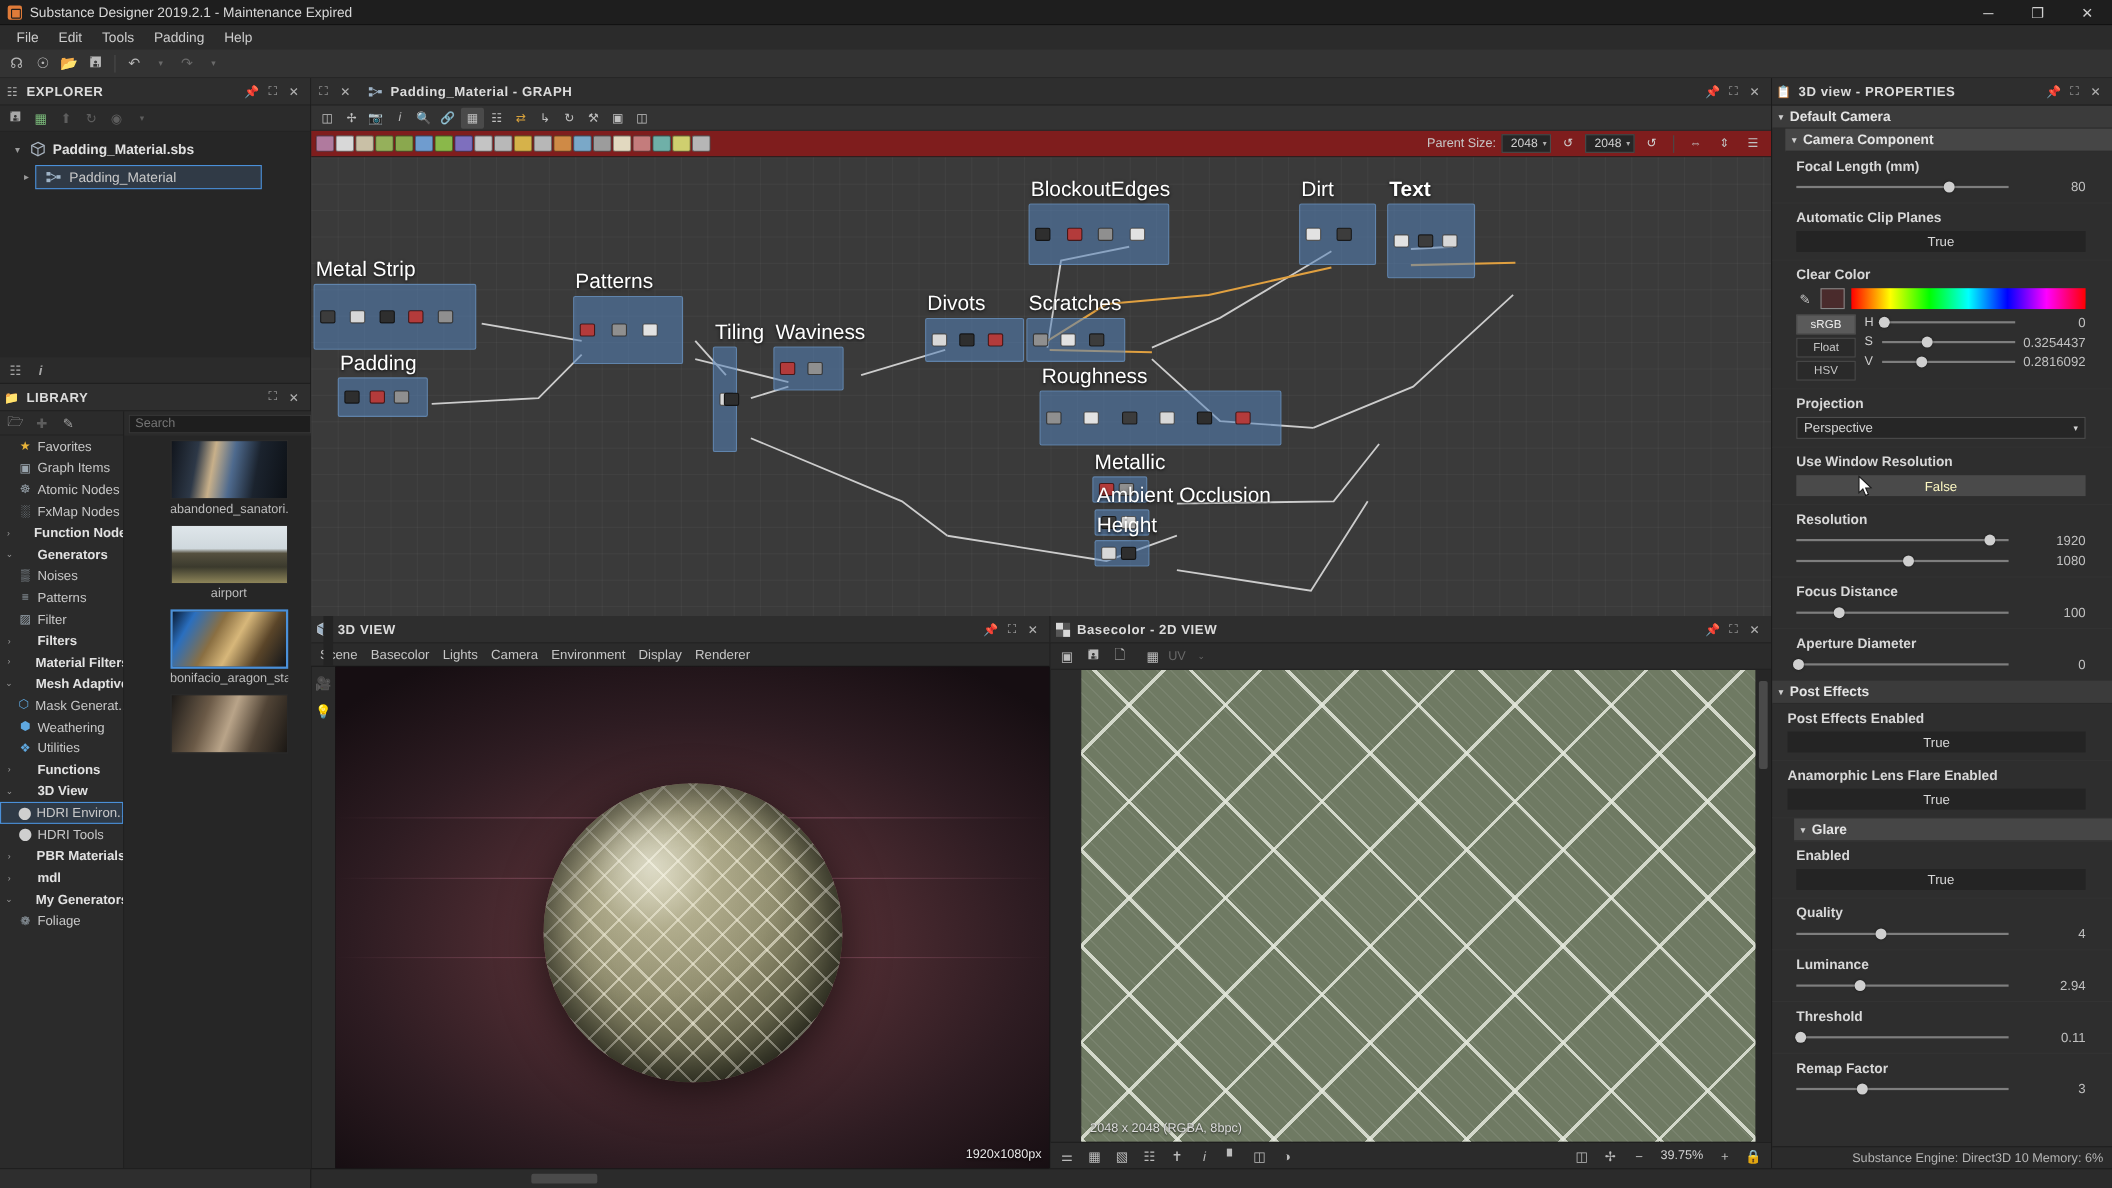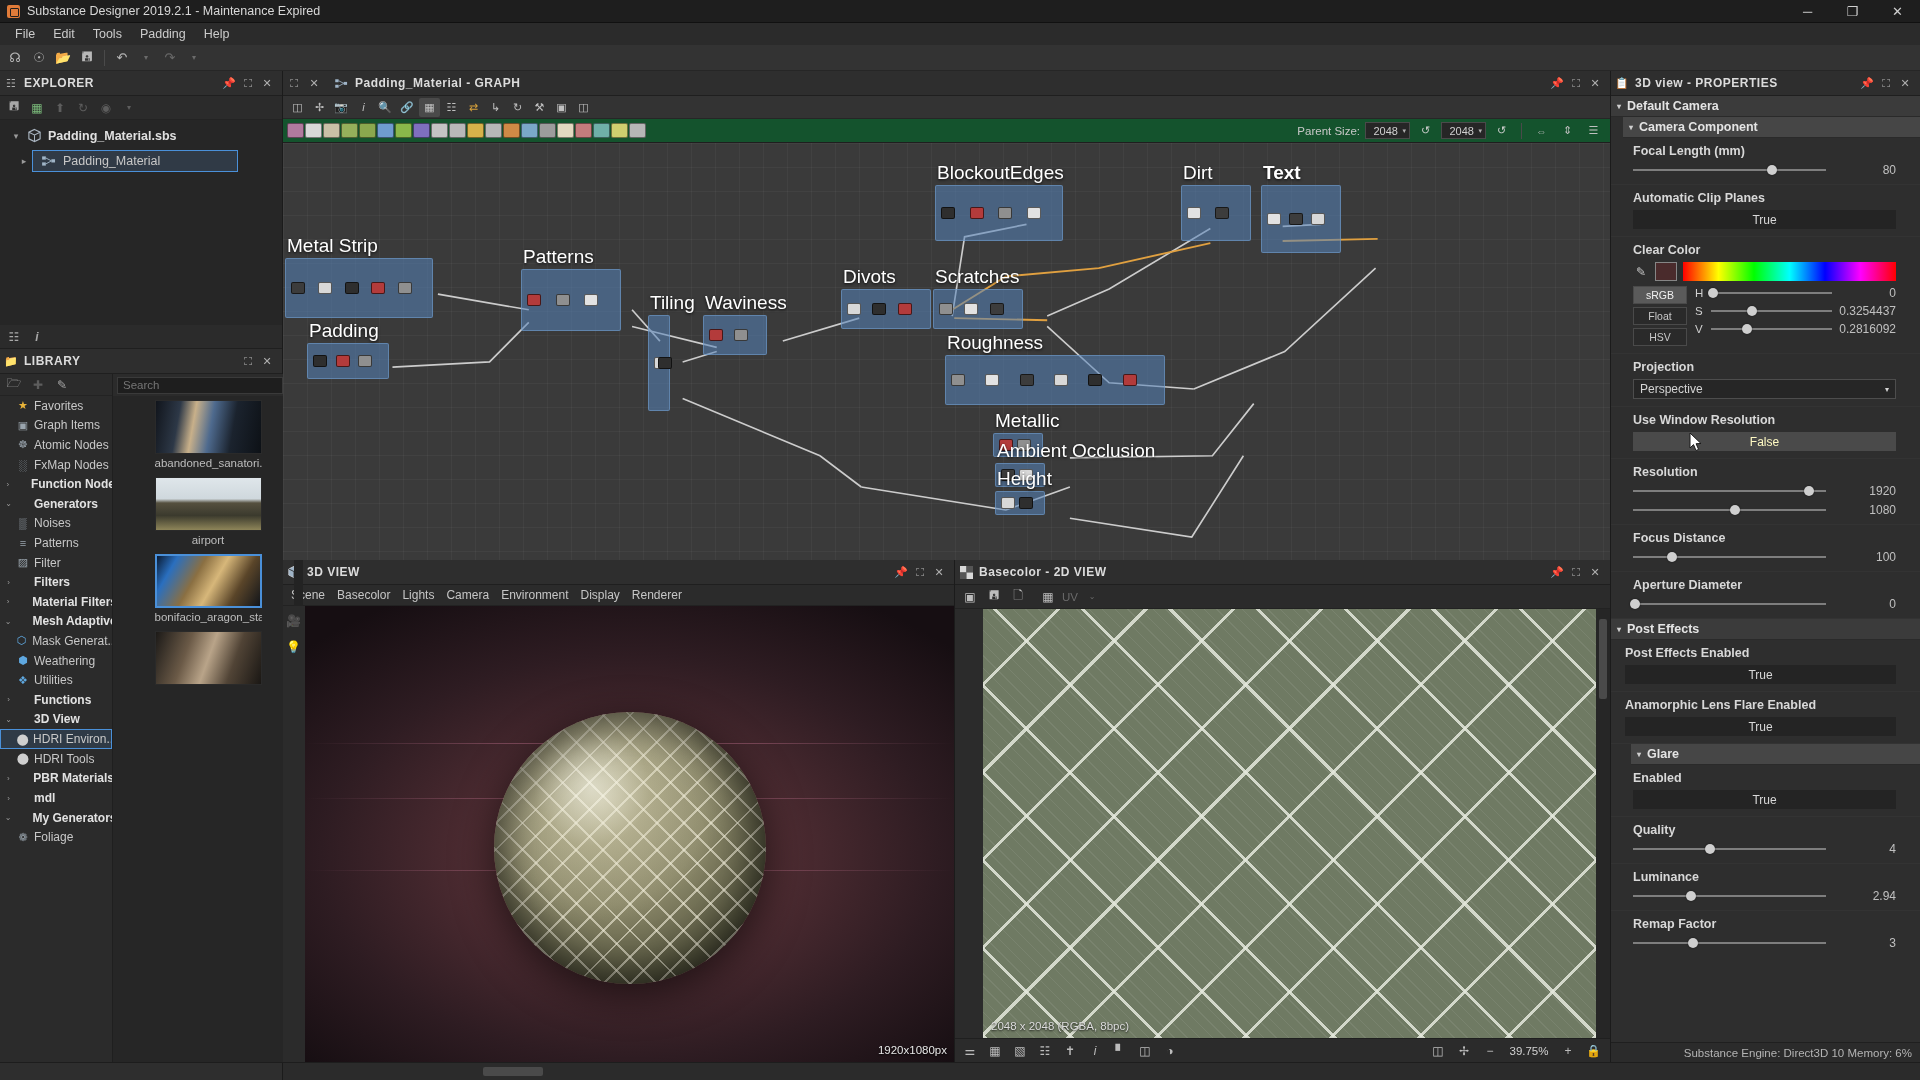--- a/index.html
+++ b/index.html
@@ -122,21 +122,21 @@
   .graph-panel { flex: 0 0 489px; display: flex; flex-direction: column; min-width:0; }
   .graph-header {
     height: 25px; background: #2e2e2e; display:flex; align-items:center; padding:0 4px;
     border-bottom:1px solid #1f1f1f;
   }
   .graph-tb {
     height: 23px; background: #333333; display:flex; align-items:center; gap:1px; padding-left:4px;
     border-bottom: 1px solid #262626;
   }
   .graph-tb2 {
-    height: 24px; background: #14532d; display:flex; align-items:center; gap:1px; padding-left:4px;
+    height: 24px; background: #7f1d1d; display:flex; align-items:center; gap:1px; padding-left:4px;
     border-bottom: 1px solid #1e1e1e; position: relative;
   }
   .gb {
     width: 21px; height: 19px; display:flex; align-items:center; justify-content:center;
     font-size: 11px; color:#c0c0c0; border-radius:2px;
   }
   .gb.active { background:#4a4a4a; }
   .node-sw { width:17px; height:15px; border-radius:2px; border:1px solid rgba(0,0,0,.45); }
   .parent-size {
     margin-left: auto; display:flex; align-items:center; gap:5px; padding-right: 6px; font-size: 11.5px;
@@ -995,20 +995,30 @@
           <div class="prop-label">Luminance</div>
           <div class="prop-row">
             <div class="slider">
                 <div class="track"></div>
                 <div class="knob" id="k-lum" style="left: calc(30% - 5px);"></div>
               </div>
             <div class="prop-val">2.94</div>
           </div>
         </div>
 
+        <div class="prop">
+          <div class="prop-label">Threshold</div>
+          <div class="prop-row">
+            <div class="slider">
+                <div class="track"></div>
+                <div class="knob" id="k-thr" style="left: calc(2% - 5px);"></div>
+              </div>
+            <div class="prop-val">0.11</div>
+          </div>
+        </div>
 
         <div class="prop" style="border-bottom:none">
           <div class="prop-label">Remap Factor</div>
           <div class="prop-row">
             <div class="slider">
                 <div class="track"></div>
                 <div class="knob" id="k-remap" style="left: calc(31% - 5px);"></div>
               </div>
             <div class="prop-val">3</div>
           </div>

